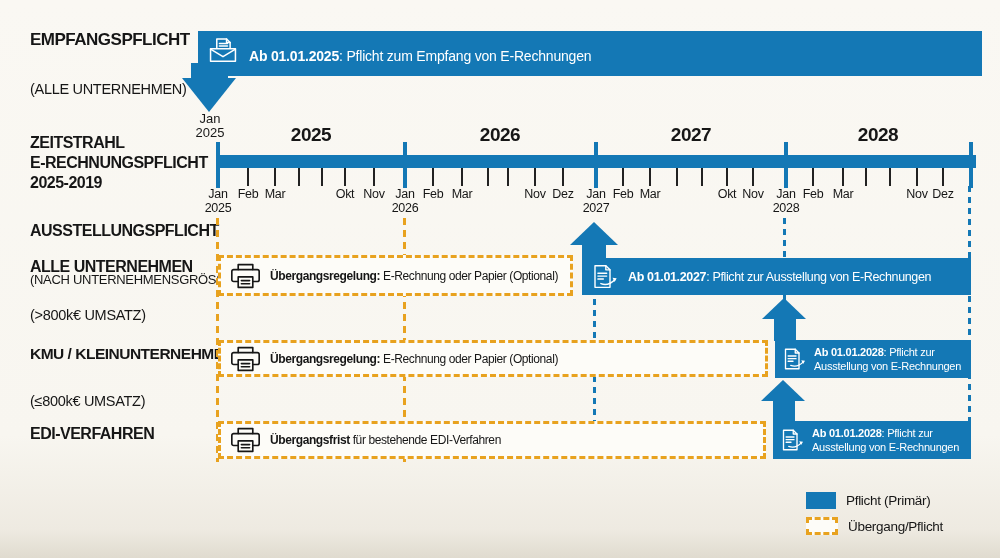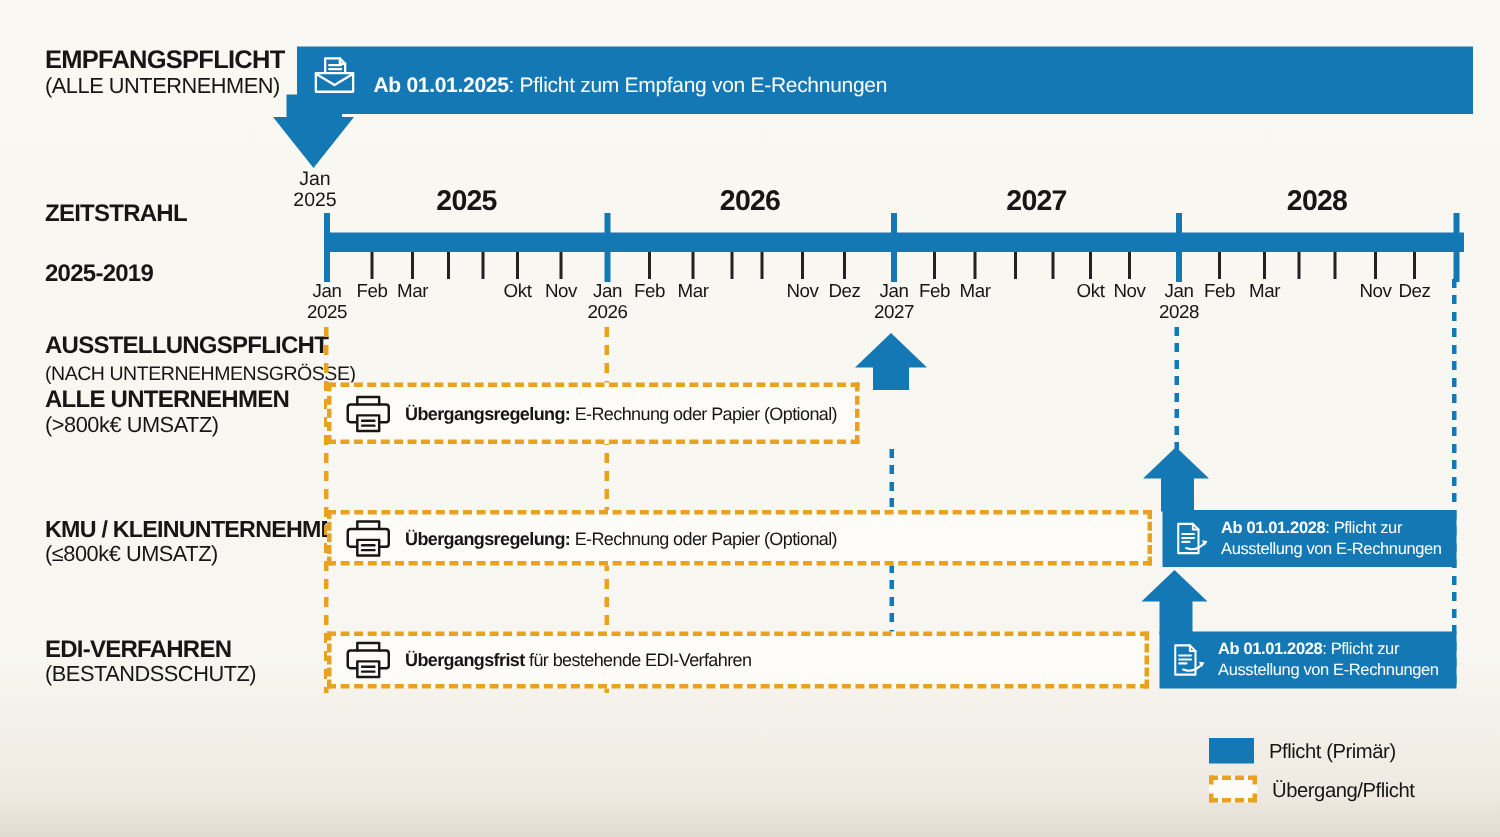--- a/index.html
+++ b/index.html
@@ -3,21 +3,21 @@
 <meta charset="utf-8">
 <style>
   html,body{margin:0;padding:0;}
   .canvas{
     position:relative;width:1000px;height:558px;overflow:hidden;
     background:linear-gradient(180deg,#faf8f3 0%,#f8f6f0 78%,#eeeae1 95%,#e0dbcf 100%);
     font-family:"Liberation Sans",sans-serif;color:#161616;
   }
   .abs{position:absolute;}
   .sec-title{font-weight:bold;font-size:16px;letter-spacing:-0.5px;line-height:19px;white-space:nowrap;}
-  .sec-sub{font-size:13.5px;letter-spacing:-0.3px;line-height:16px;white-space:nowrap;}
+  .sec-sub{font-size:13.5px;letter-spacing:-0.3px;line-height:16px;white-space:nowrap;margin-top:31px;}
   .banner{background:#1478b5;color:#fff;display:flex;align-items:flex-end;gap:10px;padding:0 0 12px 9px;}
   .banner-text{font-size:14px;letter-spacing:-0.2px;white-space:nowrap;}
   .banner-text b{font-weight:bold;}
   
   .arrow-stem{background:#1478b5;}
   .arrow-head-down{width:0;height:0;border-left:27px solid transparent;border-right:27px solid transparent;border-top:34px solid #1478b5;}
   .arrow-head-up{width:0;height:0;border-left:24px solid transparent;border-right:24px solid transparent;border-bottom:23px solid #1478b5;}
   
   .tl-bar{background:#1478b5;}
   .year-label{position:absolute;transform:translateX(-50%);font-weight:bold;font-size:19px;letter-spacing:-0.5px;top:124px;}
@@ -45,33 +45,33 @@
 </style>
 </head>
 <body>
 
 <div class="canvas">
 
   <div class="abs sec-title" style="left:30px;top:30px;font-size:17px">EMPFANGSPFLICHT</div>
   <div class="abs sec-sub" style="left:30px;top:50px;font-size:14.5px">(ALLE UNTERNEHMEN)</div>
 
   <div class="abs sec-title" style="left:30px;top:133px">ZEITSTRAHL</div>
+  <div class="abs sec-title" style="left:30px;top:153px">E-RECHNUNGSPFLICHT</div>
   <div class="abs sec-title" style="left:30px;top:173px">2025-2019</div>
 
   <div class="abs sec-sub" style="left:30px;top:241px;font-size:13px">(NACH UNTERNEHMENSGRÖSSE)</div>
   <div class="abs sec-title" style="left:30px;top:221px">AUSSTELLUNGSPFLICHT</div>
 
   <div class="abs sec-title" style="left:30px;top:257px">ALLE UNTERNEHMEN</div>
   <div class="abs sec-sub" style="left:30px;top:276px;font-size:14.5px">(&gt;800k€ UMSATZ)</div>
 
   <div class="abs sec-title" style="left:30px;top:344px;font-size:15.5px">KMU / KLEINUNTERNEHMEN</div>
   <div class="abs sec-sub" style="left:30px;top:362px;font-size:14.5px">(≤800k€ UMSATZ)</div>
 
   <div class="abs sec-title" style="left:30px;top:424px">EDI-VERFAHREN</div>
-  <div class="abs sec-sub" style="left:30px;top:442px;font-size:14.5px">(BESTANDSSCHUTZ)</div>
 
   <div class="abs vguide-orange" style="left:216px;top:218px;height:244px"></div>
   <div class="abs vguide-orange" style="left:403px;top:218px;height:244px"></div>
   <div class="abs vguide-blue" style="left:593px;top:299px;height:125px"></div>
   <div class="abs vguide-blue" style="left:783px;top:218px;height:122px"></div>
   <div class="abs vguide-blue" style="left:968px;top:186px;height:274px"></div>
 
   <div class="abs banner" style="left:198px;top:31px;width:775px;height:33px">
     <svg class="icon" width="32" height="27" viewBox="0 0 36 30" fill="none" stroke="#ffffff" stroke-width="1.7" stroke-linecap="round" stroke-linejoin="round">
       <path d="M11 12 V2 H22 L26 6 V12"></path>
@@ -155,20 +155,32 @@
       <path d="M9 7 V1.5 H25 V7"></path>
       <path d="M9 20 H4 a2 2 0 0 1 -2 -2 V9 a2 2 0 0 1 2 -2 H30 a2 2 0 0 1 2 2 V18 a2 2 0 0 1 -2 2 H25"></path>
       <rect x="9" y="15" width="16" height="11.5" fill="#fdfcf8"></rect>
       <line x1="12.5" y1="19" x2="21.5" y2="19"></line>
       <line x1="12.5" y1="22.5" x2="21.5" y2="22.5"></line>
     </svg>
     <div class="dash-box-text"><b>Übergangsregelung:</b><span> E-Rechnung oder Papier (Optional)</span></div>
   </div>
   <div class="abs arrow-head-up" style="left:570px;top:222px"></div>
   <div class="abs arrow-stem" style="left:582px;top:243px;width:24px;height:17px"></div>
+  <div class="abs blue-bar" style="left:582px;top:258px;width:389px;height:37px">
+    <svg class="icon" width="30" height="27" viewBox="0 0 36 30" fill="none" stroke="#ffffff" stroke-width="1.7" stroke-linecap="round" stroke-linejoin="round">
+      <path d="M6 28 V2 H19 L24 7 V28 Z"></path>
+      <path d="M19 2 V7 H24"></path>
+      <line x1="9.5" y1="11" x2="20" y2="11"></line>
+      <line x1="9.5" y1="14.5" x2="20" y2="14.5"></line>
+      <line x1="9.5" y1="18" x2="16" y2="18"></line>
+      <path d="M13 23.5 Q22 27 30 18.5"></path>
+      <path d="M27 16.5 L32 17.2 L29.5 21.5" fill="#ffffff" stroke="none"></path>
+    </svg>
+    <div class="blue-bar-text"><b>Ab 01.01.2027</b><span>: Pflicht zur Ausstellung von E-Rechnungen</span></div>
+  </div>
 
   <div class="abs dash-box" style="left:218px;top:340px;width:550px;height:37px">
     <svg class="icon" width="31" height="26" viewBox="0 0 34 28" fill="none" stroke="#161616" stroke-width="1.8" stroke-linecap="round" stroke-linejoin="round">
       <path d="M9 7 V1.5 H25 V7"></path>
       <path d="M9 20 H4 a2 2 0 0 1 -2 -2 V9 a2 2 0 0 1 2 -2 H30 a2 2 0 0 1 2 2 V18 a2 2 0 0 1 -2 2 H25"></path>
       <rect x="9" y="15" width="16" height="11.5" fill="#fdfcf8"></rect>
       <line x1="12.5" y1="19" x2="21.5" y2="19"></line>
       <line x1="12.5" y1="22.5" x2="21.5" y2="22.5"></line>
     </svg>
     <div class="dash-box-text"><b>Übergangsregelung:</b><span> E-Rechnung oder Papier (Optional)</span></div>

